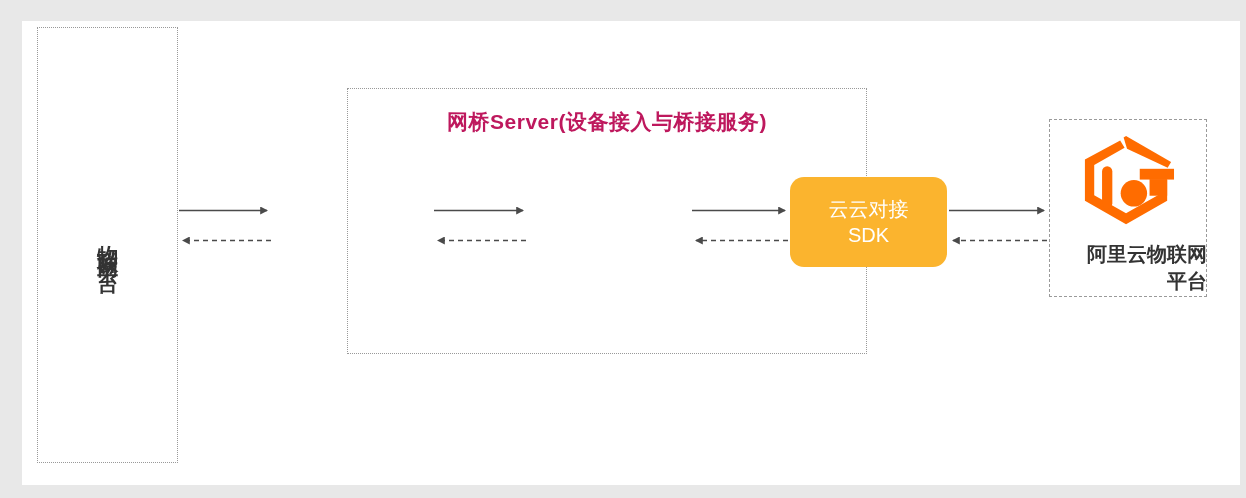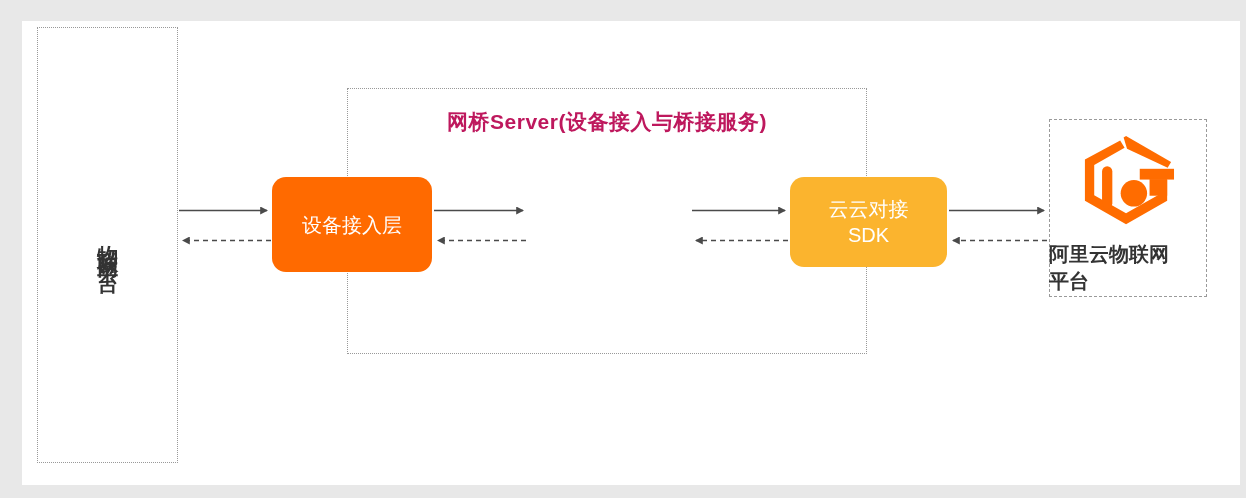--- a/index.html
+++ b/index.html
@@ -20,21 +20,21 @@
   .node{border-radius:14px;display:flex;align-items:center;justify-content:center;
     color:#FFFFFF;font-size:20px;line-height:26px;text-align:center;white-space:pre-line;z-index:3;}
   .node-orange{background:#FF6A00;}
   .node-amber{background:#FBB42E;}
   .node1{left:272px;top:177px;width:160px;height:95px;}
   .node2{left:528px;top:173px;width:162px;height:95px;}
   .node3{left:790px;top:177px;width:157px;height:90px;justify-content:center;}
 
   .platform-right{left:1049px;top:119px;width:158px;height:178px;border:1.5px dashed #9A9A9A;background:#FFFFFF;}
   .logo-wrap{left:1081px;top:136px;width:94px;height:94px;z-index:2;}
-  .right-label{left:1049px;top:241px;width:158px;text-align:left;font-size:20px;line-height:27px;
+  .right-label{left:1049px;top:241px;width:158px;text-align:right;font-size:20px;line-height:27px;
     font-weight:700;color:#333333;white-space:pre-line;z-index:2;}
 
   .arrows{position:absolute;left:0;top:0;z-index:2;pointer-events:none;}
 </style>
 </head>
 <body>
 
 <div class="stage">
   <div class="card abs"></div>
 
@@ -57,23 +57,20 @@
       <line x1="271" y1="240.5" x2="183" y2="240.5" stroke-dasharray="5 4" marker-end="url(#ah)"></line>
       <line x1="434" y1="210.5" x2="523" y2="210.5" marker-end="url(#ah)"></line>
       <line x1="526" y1="240.5" x2="438" y2="240.5" stroke-dasharray="5 4" marker-end="url(#ah)"></line>
       <line x1="692" y1="210.5" x2="785" y2="210.5" marker-end="url(#ah)"></line>
       <line x1="788" y1="240.5" x2="696" y2="240.5" stroke-dasharray="5 4" marker-end="url(#ah)"></line>
       <line x1="949" y1="210.5" x2="1044" y2="210.5" marker-end="url(#ah)"></line>
       <line x1="1047" y1="240.5" x2="953" y2="240.5" stroke-dasharray="5 4" marker-end="url(#ah)"></line>
     </g>
   </svg>
 
-  <div class="node node-orange node1 abs">
-    <span>设备接入层</span>
-  </div>
   <div class="node node-amber node3 abs">
     <span>云云对接
 SDK</span>
   </div>
 
   <div class="platform-right abs"></div>
   <div class="logo-wrap abs">
     <svg viewBox="0 0 96 96" width="94" height="94">
       <path d="M40,4.5 L4,24 L4,66 L46,90 L88,66 L88,45 L78.5,45 L78.5,60.5 L46,79 L13.5,60.5 L13.5,29.5 L44.5,12 Z" fill="#FF6C00"></path>
       <path d="M43.5,1.5 L46,0 L92,26.5 L88.5,32.5 L47,13 Z" fill="#FF6C00"></path>

